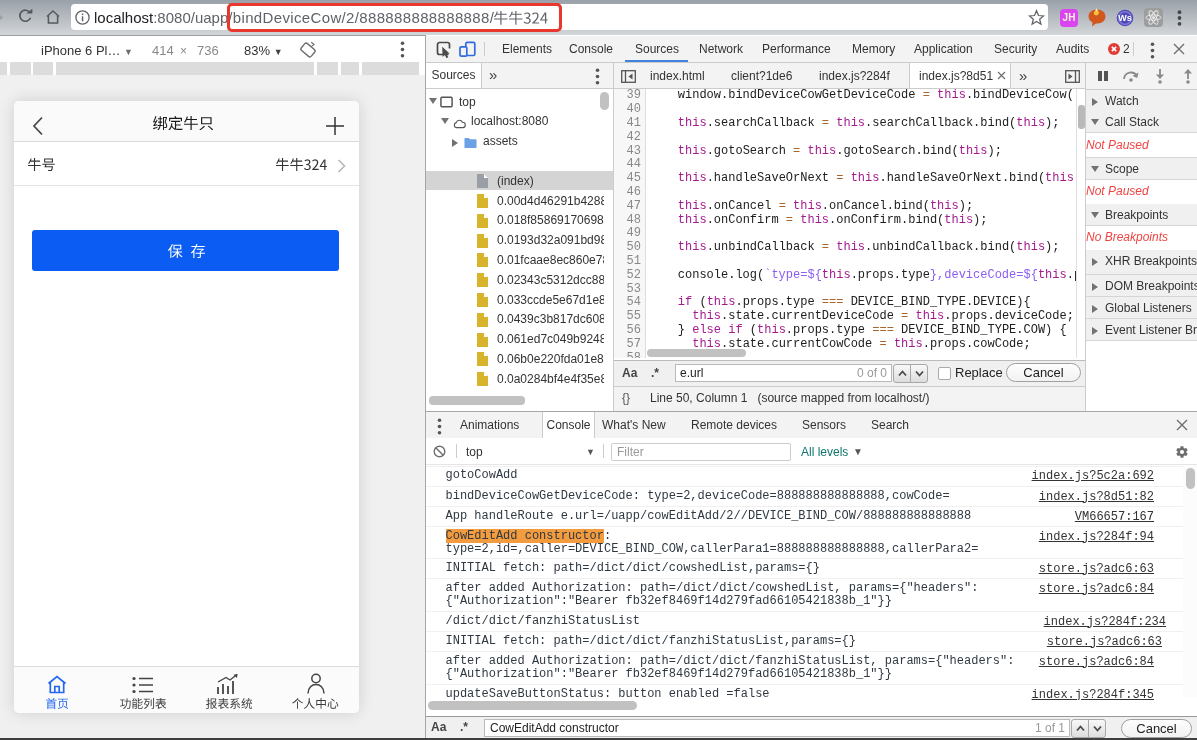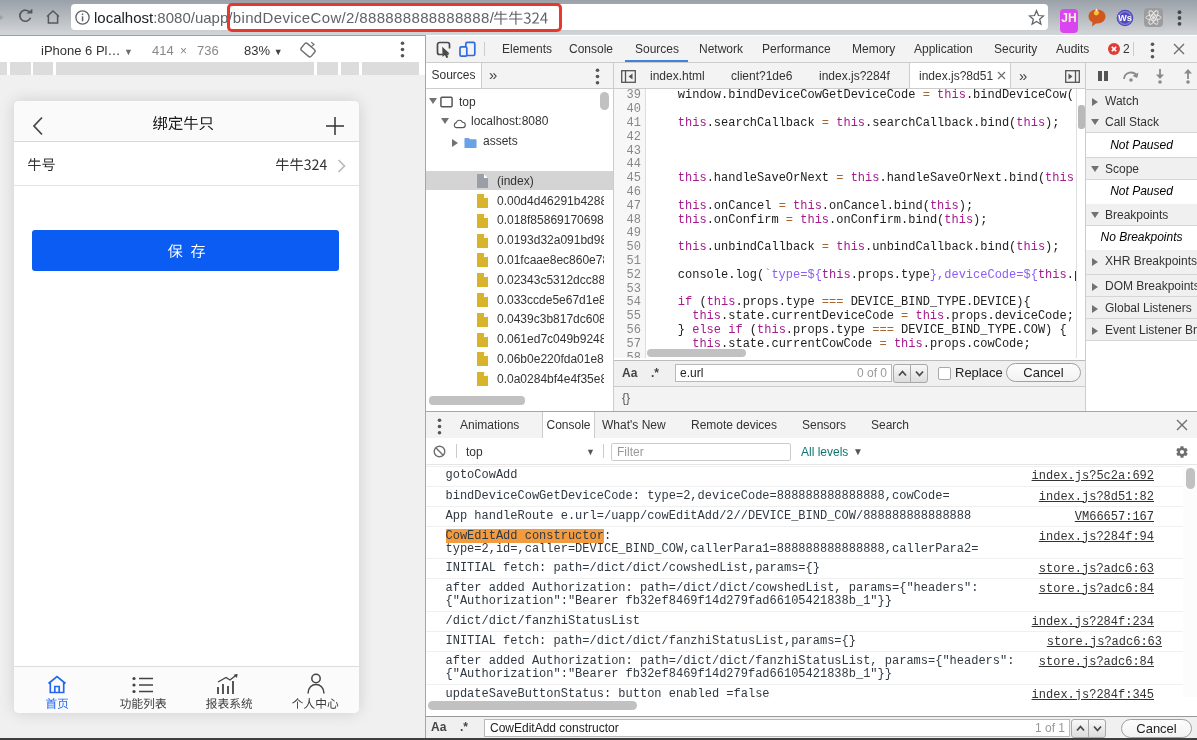--- a/index.html
+++ b/index.html
@@ -30,21 +30,21 @@
   .arr.open{border-left:4.5px solid transparent;border-right:4.5px solid transparent;border-top:6px solid #727272;}
   .arr.closed{border-top:4.5px solid transparent;border-bottom:4.5px solid transparent;border-left:6px solid #727272;margin-top:1px;}
   .ficon{position:absolute;top:2px;width:13px;height:16px;}
   
   .gl{position:absolute;width:27px;text-align:right;font-family:"Liberation Mono",monospace;font-size:12px;color:#888;}
   .cl{position:absolute;left:3px;font-family:"Liberation Mono",monospace;font-size:12px;color:#202020;white-space:pre;}
   .k{color:#a41a8c;} .o{color:#a8652d;} .s{color:#8b5cf6;}
   
   .shead{position:absolute;left:0;width:111px;background:#f0f0f0;border-bottom:1px solid #d5d5d5;font-size:12px;color:#333;overflow:hidden;}
   .shead .t{position:absolute;left:19px;top:4px;white-space:nowrap;}
-  .snote{position:absolute;left:0;width:111px;text-align:center;font-size:12px;font-style:italic;color:#000000;}
+  .snote{position:absolute;left:0;width:111px;font-size:12px;font-style:italic;color:#ef4444;}
   .cmsg{position:absolute;left:19.5px;top:2.5px;font-family:"Liberation Mono",monospace;font-size:12px;line-height:13.4px;color:#303942;white-space:pre;}
   .clink{position:absolute;right:29px;top:2.5px;font-family:"Liberation Mono",monospace;font-size:12px;color:#333;text-decoration:underline;}
 </style>
 </head>
 <body>
 <div id="page">
 
   <div class="abs" id="topbar"></div>
 
   <svg class="abs" style="left:-5px;top:11px" width="10" height="13" viewBox="0 0 10 13">
@@ -70,21 +70,21 @@
         <g transform="translate(-0.780,12.600) scale(0.015000,-0.015000)">
           <path d="M232 813 309 798Q288 724 259.0 654.5Q230 585 195.5 525.0Q161 465 123 418Q115 424 102.0 432.0Q89 440 75.5 447.0Q62 454 52 458Q92 501 125.5 557.5Q159 614 186.5 679.5Q214 745 232 813ZM215 657H894V584H193ZM52 345H950V271H52ZM472 840H551V-79H472Z M1232 813 1309 798Q1288 724 1259.0 654.5Q1230 585 1195.5 525.0Q1161 465 1123 418Q1115 424 1102.0 432.0Q1089 440 1075.5 447.0Q1062 454 1052 458Q1092 501 1125.5 557.5Q1159 614 1186.5 679.5Q1214 745 1232 813ZM1215 657H1894V584H1193ZM1052 345H1950V271H1052ZM1472 840H1551V-79H1472Z M2263 -13Q2206 -13 2162.5 1.0Q2119 15 2086.0 38.0Q2053 61 2029 88L2076 147Q2108 114 2151.5 88.5Q2195 63 2257 63Q2301 63 2334.5 79.5Q2368 96 2387.0 126.5Q2406 157 2406 199Q2406 243 2384.5 276.0Q2363 309 2313.0 327.5Q2263 346 2178 346V416Q2254 416 2298.0 434.5Q2342 453 2361.5 485.0Q2381 517 2381 556Q2381 609 2348.0 640.5Q2315 672 2257 672Q2213 672 2174.5 652.0Q2136 632 2105 601L2056 659Q2098 697 2147.5 721.5Q2197 746 2260 746Q2322 746 2370.5 724.5Q2419 703 2446.5 662.0Q2474 621 2474 563Q2474 496 2438.0 452.0Q2402 408 2344 387V382Q2387 372 2422.0 347.0Q2457 322 2478.0 284.0Q2499 246 2499 196Q2499 131 2467.0 84.0Q2435 37 2382.0 12.0Q2329 -13 2263 -13Z M2599 0V54Q2714 155 2788.5 238.0Q2863 321 2899.0 392.5Q2935 464 2935 527Q2935 569 2920.5 602.0Q2906 635 2876.0 653.5Q2846 672 2800 672Q2755 672 2716.5 648.0Q2678 624 2648 587L2595 639Q2639 688 2690.0 717.0Q2741 746 2811 746Q2877 746 2924.5 719.5Q2972 693 2998.5 644.5Q3025 596 3025 531Q3025 458 2988.5 383.0Q2952 308 2887.5 230.5Q2823 153 2737 72Q2766 74 2797.5 76.5Q2829 79 2857 79H3060V0Z M3450 0V500Q3450 527 3452.0 566.0Q3454 605 3455 633H3451Q3437 607 3422.5 579.5Q3408 552 3392 525L3225 275H3634V202H3130V262L3435 733H3536V0Z" fill="#5f6368"></path>
         </g>
       </svg></div>
   <div class="abs" id="redbox"></div>
 
   <svg class="abs" style="left:1028px;top:9px" width="17" height="17" viewBox="0 0 24 24">
     <path d="M12 2.5 L14.8 9.2 L22 9.8 L16.5 14.5 L18.2 21.5 L12 17.7 L5.8 21.5 L7.5 14.5 L2 9.8 L9.2 9.2 Z" fill="none" stroke="#5f6368" stroke-width="1.8"></path>
   </svg>
 
-  <div class="abs" style="left:1060px;top:9px;width:18px;height:24px;border-radius:4px;background:#d946ef;color:#f6f3da;font-size:12px;font-weight:bold;text-align:center;line-height:18px;">JH</div>
+  <div class="abs" style="left:1060px;top:9px;width:18px;height:18px;border-radius:4px;background:#d946ef;color:#f6f3da;font-size:10px;font-weight:bold;text-align:center;line-height:18px;">JH</div>
   <svg class="abs" style="left:1087px;top:8px" width="20" height="20" viewBox="0 0 20 20">
     <path d="M10 1.5 C15 1.5 18.5 4.5 18.5 8.5 C18.5 12.5 15 15.5 10.5 15.5 L9 15.5 L5 18.5 L5.5 14.5 C3 13 1.5 11 1.5 8.5 C1.5 4.5 5 1.5 10 1.5 Z" fill="#d2571f"></path>
     <path d="M9.5 2.2 C11.5 2.2 12.3 4.2 11.8 5.6 C11.3 7 9.8 7.8 8.4 7.3 C7 6.8 6.5 5.2 7.2 3.9 C7.7 3 8.5 2.2 9.5 2.2 Z" fill="#f5c33b"></path>
     <path d="M9.3 0.5 C10.3 1.2 10.6 2.2 10.2 3.2 L8.6 3.0 C8.5 2 8.8 1.1 9.3 0.5 Z" fill="#fef3c0"></path>
   </svg>
   <svg class="abs" style="left:1115px;top:8px" width="20" height="20" viewBox="0 0 20 20">
     <circle cx="10" cy="10" r="8.3" fill="#4f49bb"></circle>
     <circle cx="10" cy="10" r="6.4" fill="none" stroke="#837dd6" stroke-width="1.3"></circle>
     <text x="10" y="13.4" font-size="9" font-weight="bold" fill="#fff" text-anchor="middle" font-family="Liberation Sans">Ws</text>
   </svg>
@@ -402,20 +402,21 @@
       <div class="gl" style="top:192.50px">53</div>
       <div class="gl" style="top:206.30px">54</div>
       <div class="gl" style="top:220.10px">55</div>
       <div class="gl" style="top:233.90px">56</div>
       <div class="gl" style="top:247.70px">57</div>
       <div class="gl" style="top:261.50px">58</div>
     </div>
   <div id="code" class="abs" style="left:646px;top:89px;width:430px;height:269px;background:#fff;overflow:hidden;">
       <div class="cl" style="top:-0.70px">    window.bindDeviceCowGetDeviceCode <span class="o">=</span> <span class="k">this</span>.bindDeviceCow(</div>
       <div class="cl" style="top:26.90px">    <span class="k">this</span>.searchCallback <span class="o">=</span> <span class="k">this</span>.searchCallback.bind(<span class="k">this</span>);</div>
+      <div class="cl" style="top:54.50px">    <span class="k">this</span>.gotoSearch <span class="o">=</span> <span class="k">this</span>.gotoSearch.bind(<span class="k">this</span>);</div>
       <div class="cl" style="top:82.10px">    <span class="k">this</span>.handleSaveOrNext <span class="o">=</span> <span class="k">this</span>.handleSaveOrNext.bind(<span class="k">this</span>);</div>
       <div class="cl" style="top:109.70px">    <span class="k">this</span>.onCancel <span class="o">=</span> <span class="k">this</span>.onCancel.bind(<span class="k">this</span>);</div>
       <div class="cl" style="top:123.50px">    <span class="k">this</span>.onConfirm <span class="o">=</span> <span class="k">this</span>.onConfirm.bind(<span class="k">this</span>);</div>
       <div class="cl" style="top:151.10px">    <span class="k">this</span>.unbindCallback <span class="o">=</span> <span class="k">this</span>.unbindCallback.bind(<span class="k">this</span>);</div>
       <div class="cl" style="top:178.70px">    console.log(<span class="s">`type=${</span><span class="k">this</span>.props.type<span class="s">},deviceCode=${</span><span class="k">this</span>.props.deviceCode</div>
       <div class="cl" style="top:206.30px">    <span class="k">if</span> (<span class="k">this</span>.props.type <span class="o">===</span> DEVICE_BIND_TYPE.DEVICE){</div>
       <div class="cl" style="top:220.10px">      <span class="k">this</span>.state.currentDeviceCode <span class="o">=</span> <span class="k">this</span>.props.deviceCode;</div>
       <div class="cl" style="top:233.90px">    } <span class="k">else</span> <span class="k">if</span> (<span class="k">this</span>.props.type <span class="o">===</span> DEVICE_BIND_TYPE.COW) {</div>
       <div class="cl" style="top:247.70px">      <span class="k">this</span>.state.currentCowCode <span class="o">=</span> <span class="k">this</span>.props.cowCode;</div>
     </div>
@@ -440,20 +441,21 @@
           <path d="M1 1.5 L4.5 5.5 L8 1.5" fill="none" stroke="#4a4a4a" stroke-width="1.8"></path>
         </svg>
       </div>
     </div>
   <div class="abs" style="left:937.5px;top:366.5px;width:11px;height:11px;background:#fff;border:1px solid #a8a8a8;border-radius:2px;"></div>
   <div class="abs" style="left:955px;top:365px;font-size:13px;color:#222;">Replace</div>
   <div class="abs pill" style="left:1006px;top:363px;width:75px;">Cancel</div>
 
   <div class="abs" style="left:614px;top:385.5px;width:471px;height:25.5px;background:#f3f3f3;border-top:1px solid #ccc;"></div>
   <div class="abs" style="left:622px;top:391px;font-size:12px;color:#555;">{}</div>
+  <div class="abs" style="left:650px;top:391px;font-size:12px;color:#333;">Line 50, Column 1&nbsp;&nbsp; (source mapped from localhost/)</div>
 
   <div class="abs" style="left:1085px;top:63px;width:1px;height:348px;background:#ccc;"></div>
   <div id="sidebar" class="abs" style="left:1086px;top:63px;width:111px;height:348px;background:#fff;">
       <div style="position:absolute;left:0;top:0;width:111px;height:25.5px;background:#f3f3f3;border-bottom:1px solid #ccc;"></div>
       <div style="position:absolute;left:12px;top:8px;width:3.5px;height:10px;background:#555;"></div>
       <div style="position:absolute;left:18px;top:8px;width:3.5px;height:10px;background:#555;"></div>
       <svg style="position:absolute;left:36px;top:7px" width="19" height="12" viewBox="0 0 19 12">
         <path d="M2 9 A7 7 0 0 1 15 6" fill="none" stroke="#8a8a8a" stroke-width="1.8"></path>
         <path d="M16.5 2.5 L15.2 8 L10.5 6 Z" fill="#8a8a8a"></path>
         <circle cx="9" cy="10" r="1.8" fill="#8a8a8a"></circle>
@@ -560,21 +562,21 @@
         <div class="clink">index.js?284f:94</div>
       </div>
       <div class="crow" style="top:558.0px;height:20px;">
         <div class="cmsg">INITIAL fetch: path=/dict/dict/cowshedList,params={}</div>
         <div class="clink">store.js?adc6:63</div>
       </div>
       <div class="crow" style="top:578.0px;height:33px;">
         <div class="cmsg">after added Authorization: path=/dict/dict/cowshedList, params={"headers":<br>{"Authorization":"Bearer fb32ef8469f14d279fad66105421838b_1"}}</div>
         <div class="clink">store.js?adc6:84</div>
       </div>
-      <div class="crow" style="top:611.0px;height:20px;">
+      <div class="crow" style="top:611.0px;height:20px;padding-left:12px;">
         <div class="cmsg">/dict/dict/fanzhiStatusList</div>
         <div class="clink">index.js?284f:234</div>
       </div>
       <div class="crow" style="top:631.0px;height:20px;padding-left:8px;">
         <div class="cmsg">INITIAL fetch: path=/dict/dict/fanzhiStatusList,params={}</div>
         <div class="clink">store.js?adc6:63</div>
       </div>
       <div class="crow" style="top:651.0px;height:33px;">
         <div class="cmsg">after added Authorization: path=/dict/dict/fanzhiStatusList, params={"headers":<br>{"Authorization":"Bearer fb32ef8469f14d279fad66105421838b_1"}}</div>
         <div class="clink">store.js?adc6:84</div>

